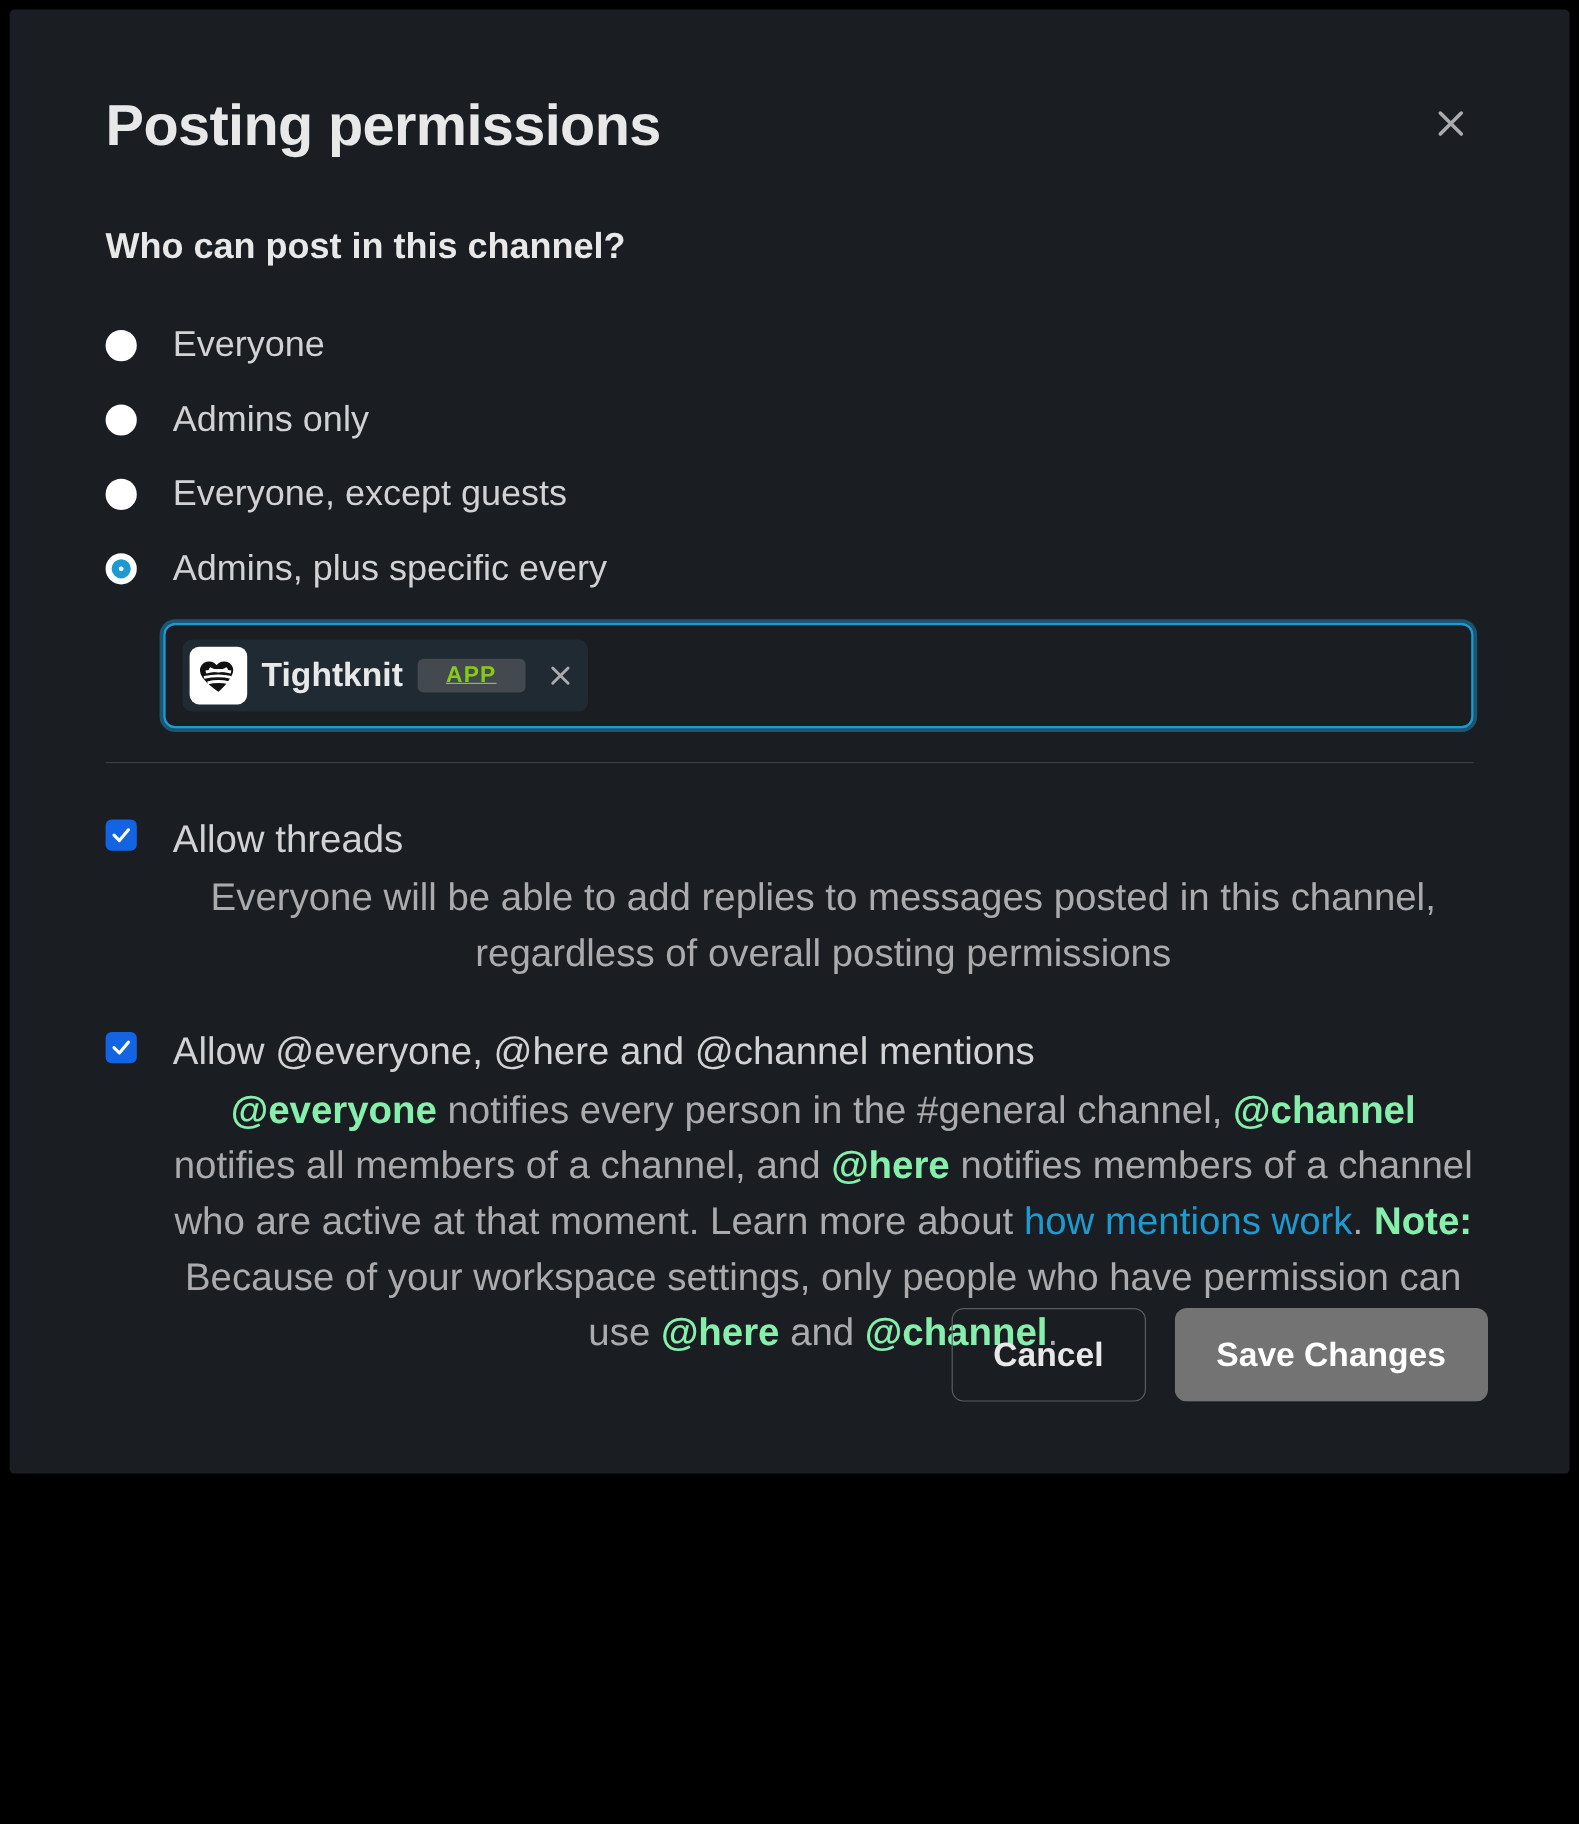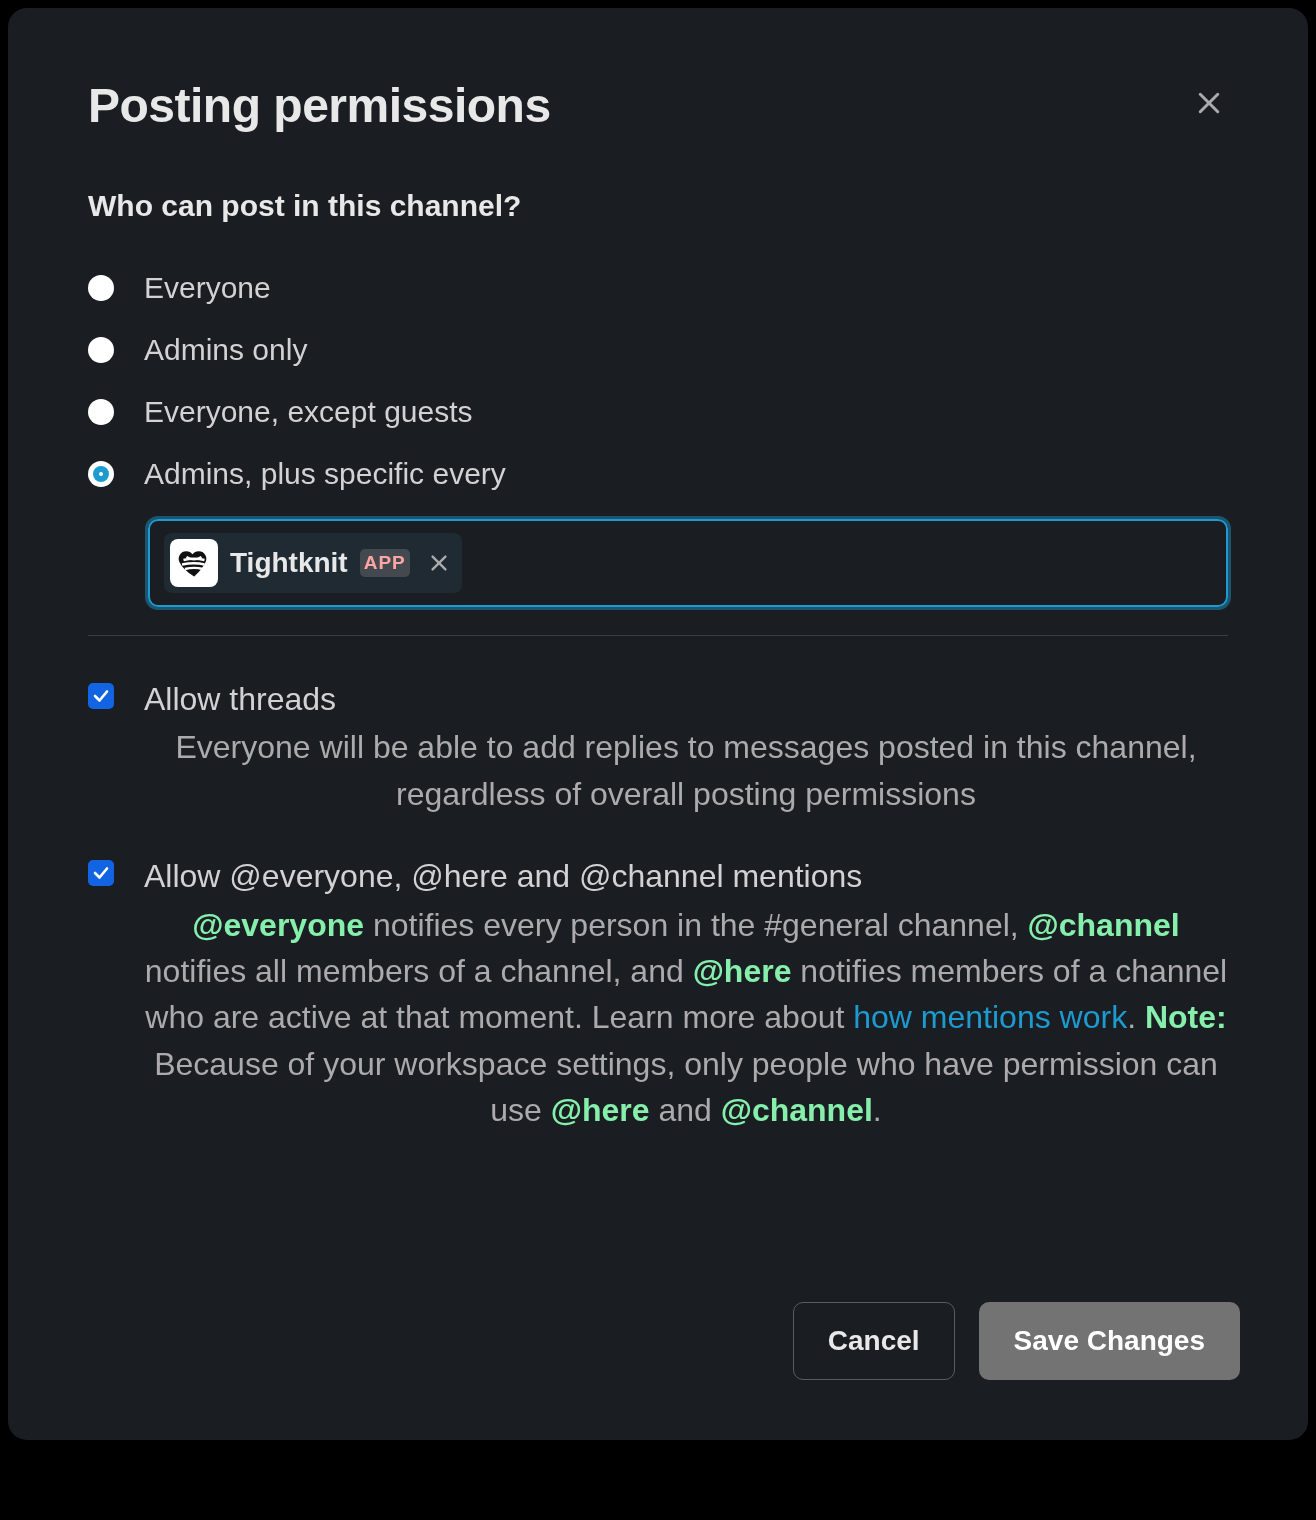--- a/index.html
+++ b/index.html
@@ -6,24 +6,24 @@
   html, body {
     width: 1316px;
     height: 1520px;
     background: #000;
     font-family: -apple-system, BlinkMacSystemFont, "Segoe UI", Helvetica, Arial, sans-serif;
     color: #d1d2d3;
     overflow: hidden;
   }
   .modal {
     background: #1a1d21;
-    border-radius: 19px;
+    border-radius: 4px;
     margin: 8px;
     width: 1300px;
-    height: 1432px;
+    height: 1220px;
     padding: 70px 80px 60px 80px;
     position: relative;
   }
   .modal-header {
     display: flex;
     justify-content: space-between;
     align-items: flex-start;
     margin-bottom: 56px;
   }
   .modal-title {
@@ -72,21 +72,21 @@
     border-radius: 50%;
     background: #fff;
     border: 6px solid #1d9bd1;
     box-sizing: border-box;
   }
   .radio-label {
     font-size: 30px;
     color: #d1d2d3;
   }
   .people-input-wrap {
-    margin-left: 60px;
+    margin-left: 48px;
     margin-top: 4px;
     margin-bottom: 20px;
   }
   .people-input {
     border: 2px solid #1d9bd1;
     outline: 3px solid rgba(29,155,209,0.45);
     border-radius: 10px;
     padding: 12px 14px;
     background: #1a1d21;
     display: flex;
@@ -116,23 +116,24 @@
   .chip-name {
     font-size: 28px;
     font-weight: 700;
     color: #e8e8e8;
   }
   .chip-badge {
     font-size: 19px;
     font-weight: 700;
     letter-spacing: 1px;
     background: #44494f;
-    color: #fca5a5;
+    color: #84cc16;
     border-radius: 5px;
-    padding: 3px 4px;
+    padding: 3px 24px;
+    text-decoration: underline;
   }
   .chip-remove {
     color: #ababad;
     cursor: pointer;
     margin-left: 6px;
   }
   .chip-remove svg { width: 22px; height: 22px; display:block; }
   .divider {
     border: none;
     border-top: 1px solid #3a3d41;

